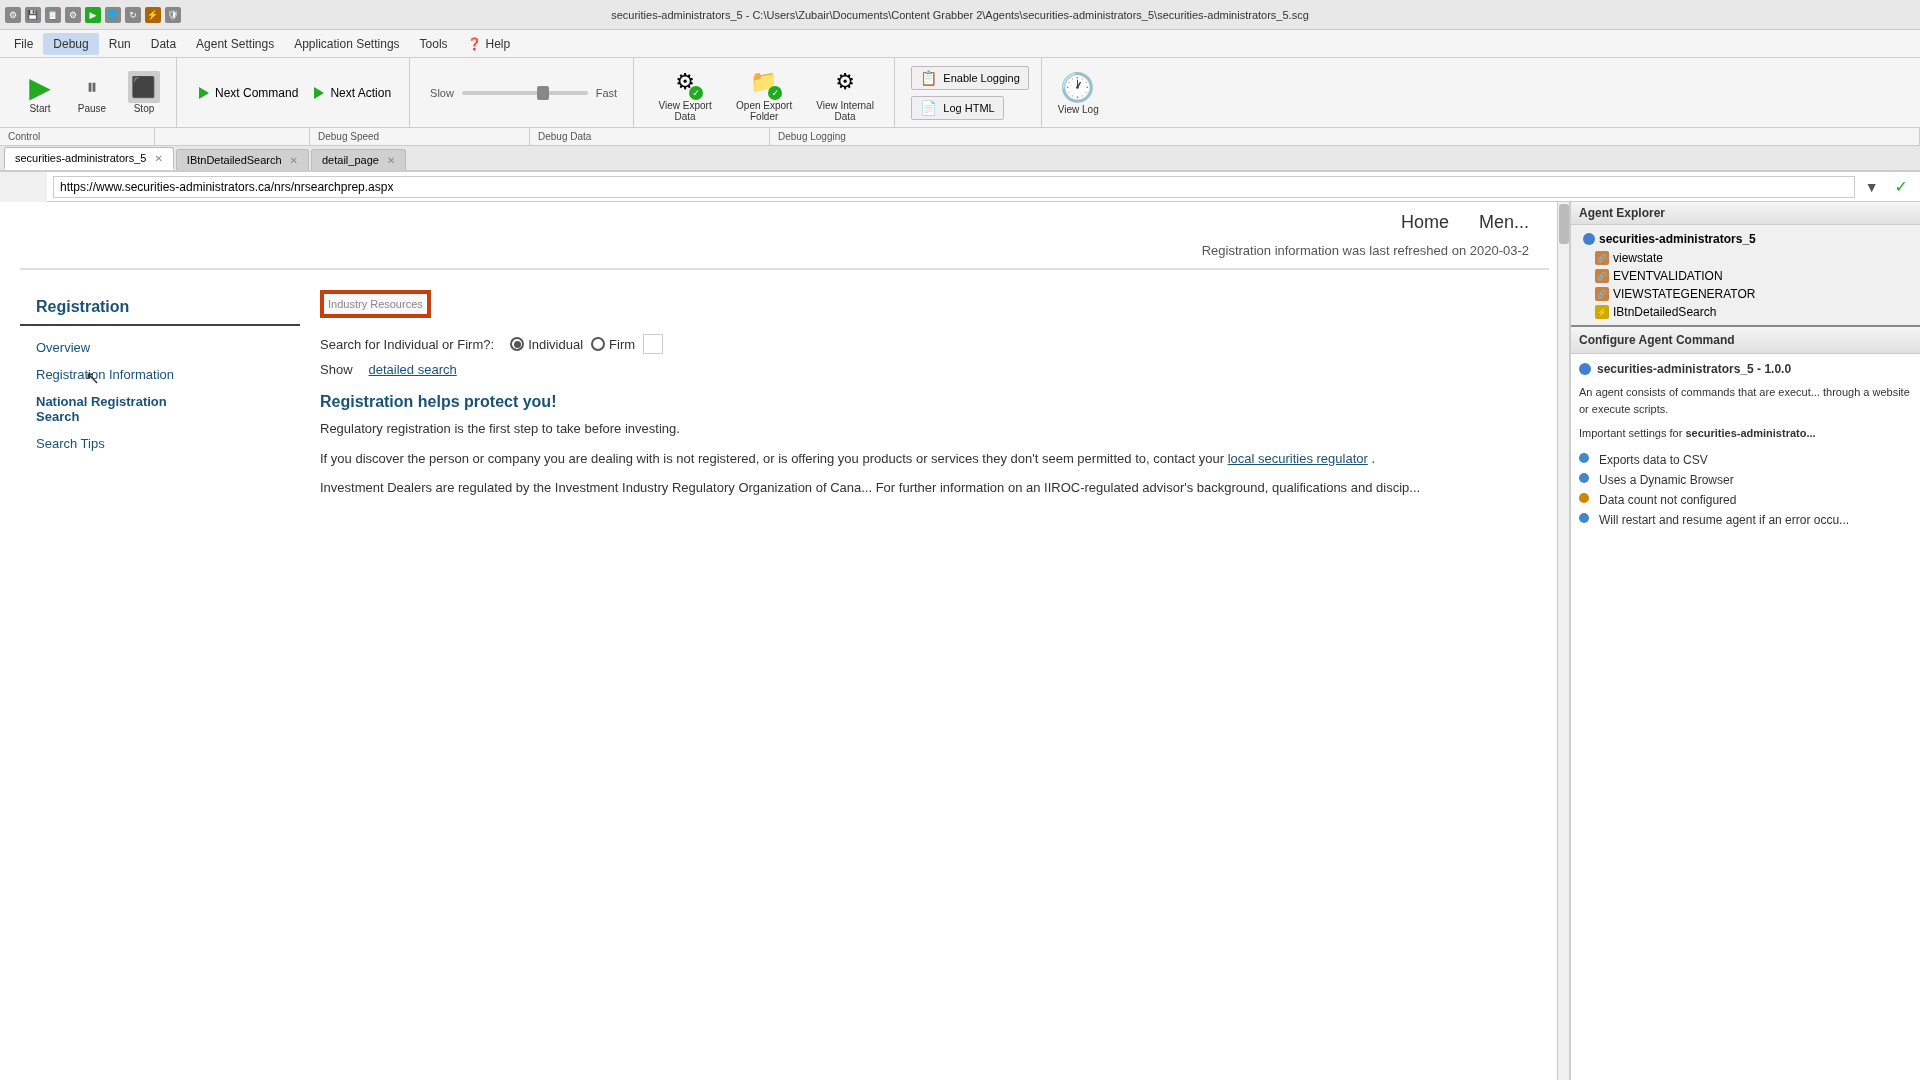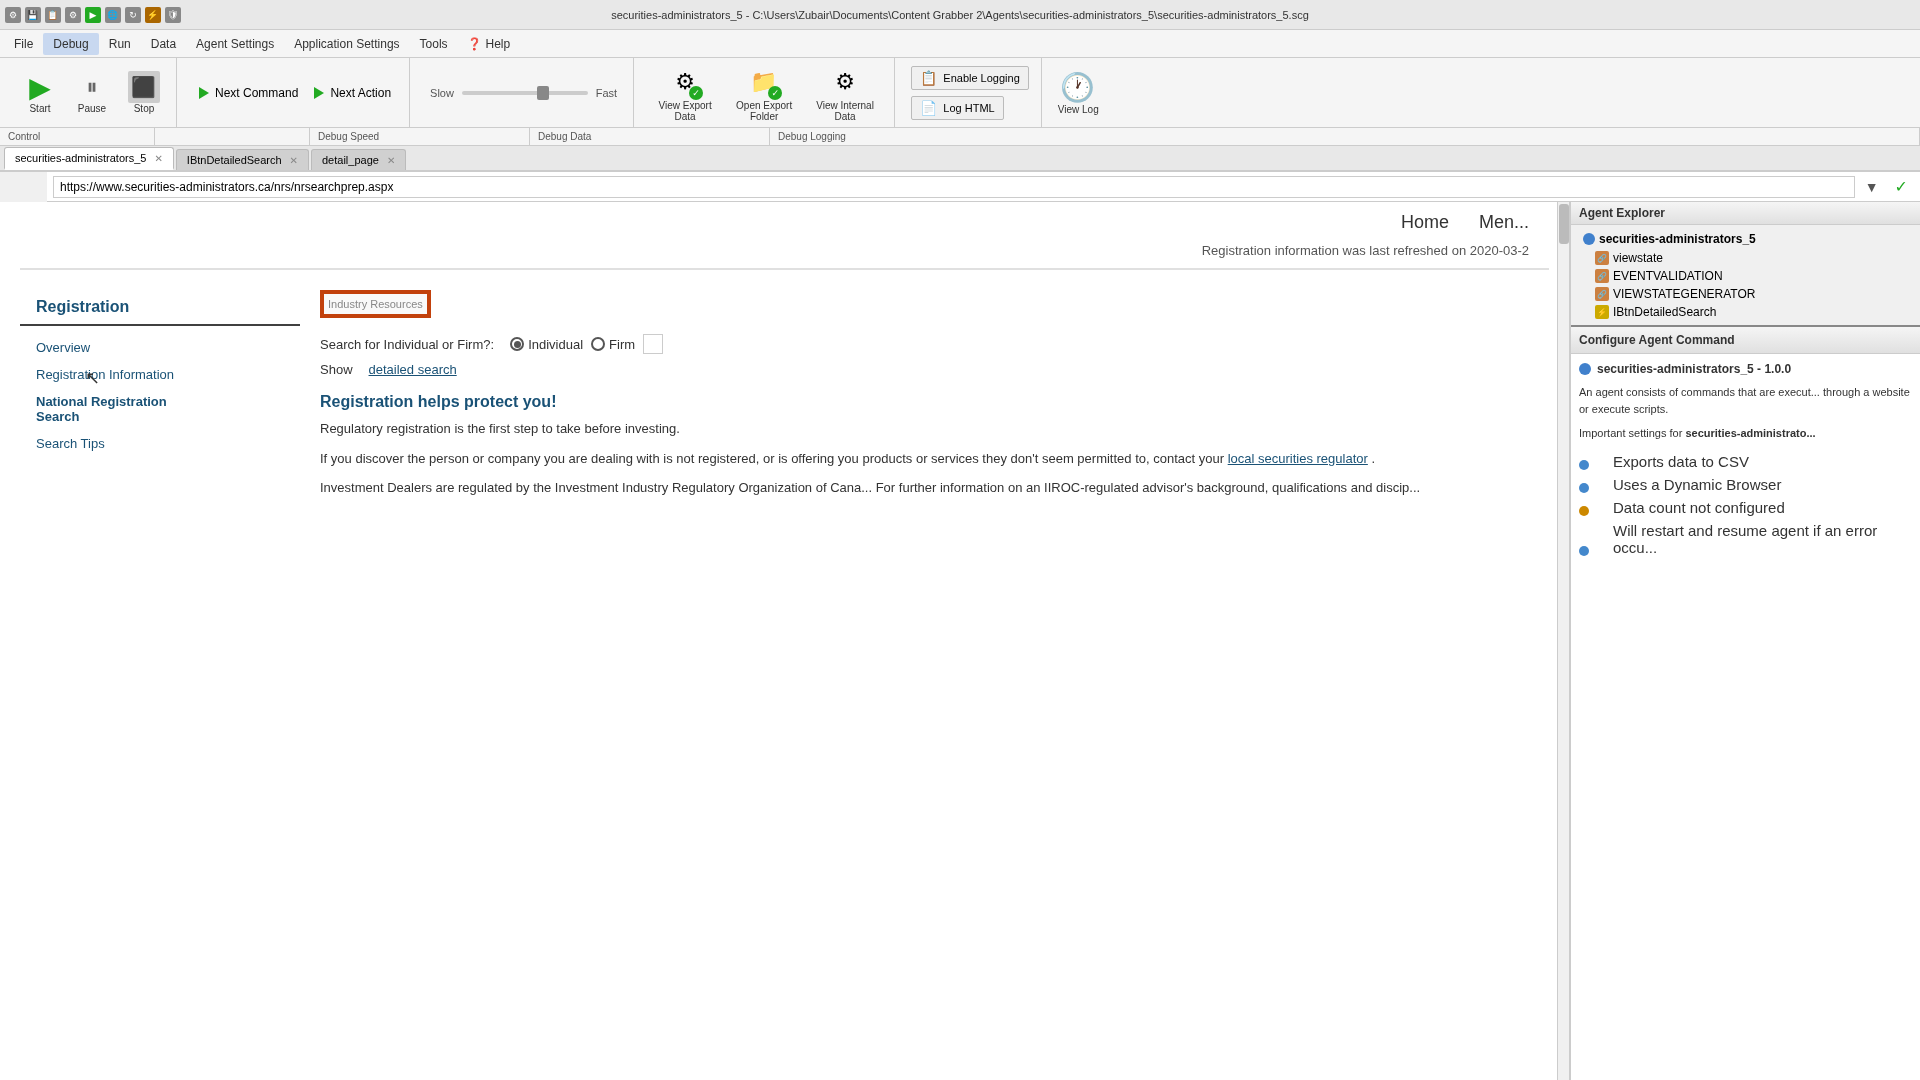--- a/index.html
+++ b/index.html
@@ -521,24 +521,24 @@
     }
     .config-bold {
       font-weight: bold;
     }
     .bullet-list {
       list-style: none;
       padding: 0;
     }
     .bullet-list li {
       display: flex;
-      align-items: flex-end;
-      gap: 24px;
+      align-items: flex-start;
+      gap: 10px;
       padding: 3px 0;
-      font-size: 15px;
+      font-size: 12px;
       color: #333;
     }
     .bullet-circle {
       width: 10px; height: 10px;
       border-radius: 50%;
       flex-shrink: 0;
     }
     .bullet-blue { background: #4488cc; }
     .bullet-yellow { background: #cc8800; }
   </style>

